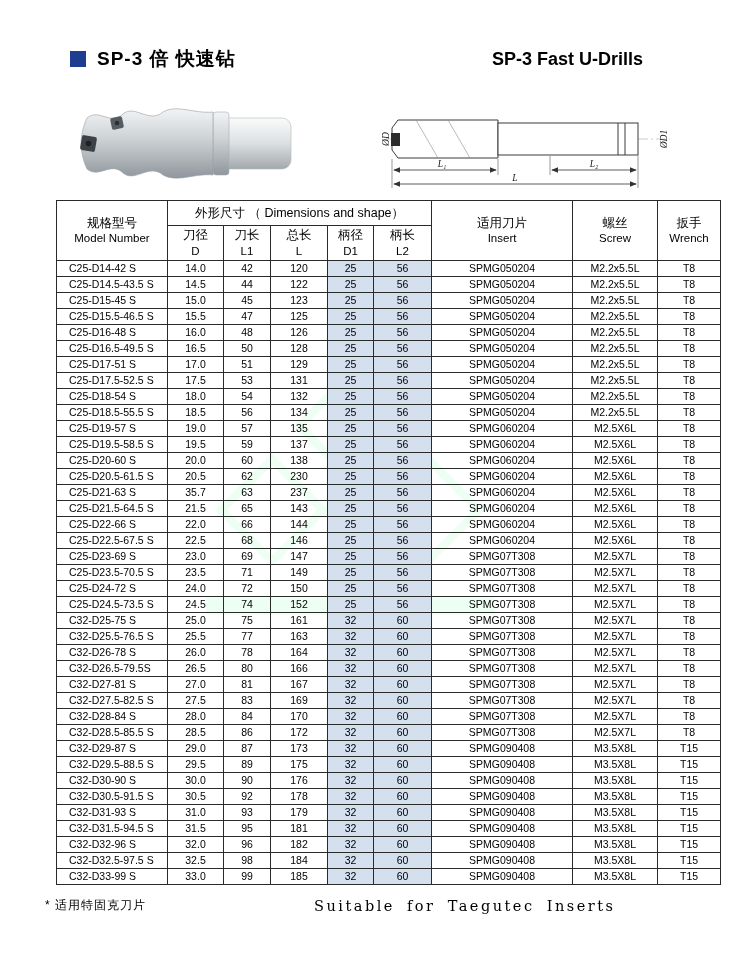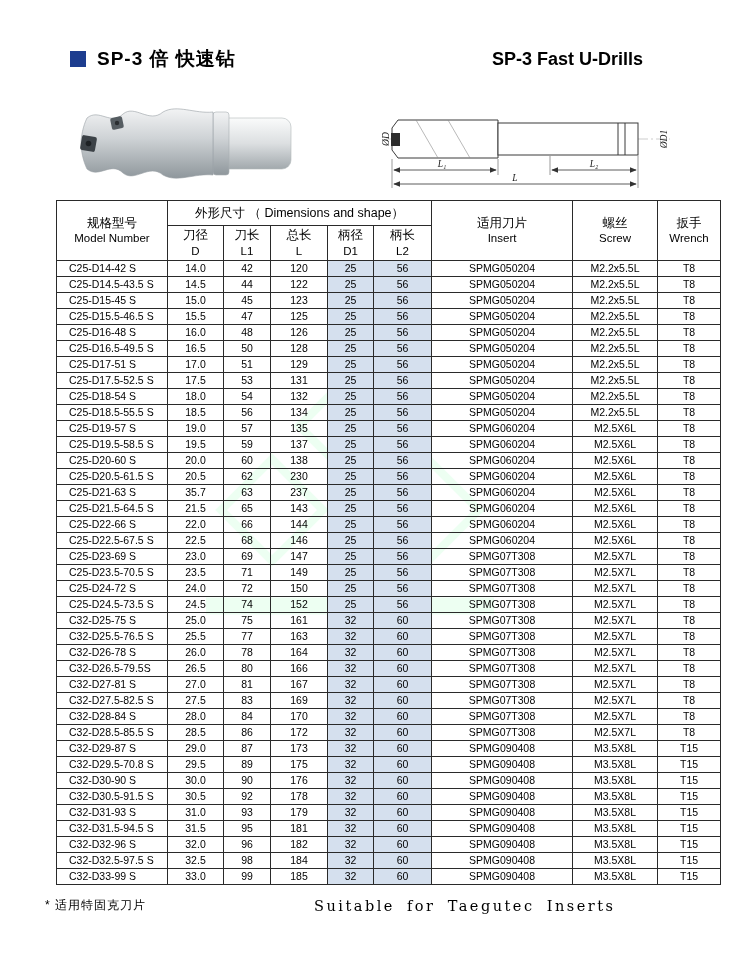--- a/index.html
+++ b/index.html
@@ -528,21 +528,21 @@
           <td>29.0</td>
           <td>87</td>
           <td>173</td>
           <td class="hl">32</td>
           <td class="hl">60</td>
           <td>SPMG090408</td>
           <td>M3.5X8L</td>
           <td>T15</td>
         </tr>
         <tr>
-          <td class="model">C32-D29.5-70.8 S</td>
+          <td class="model">C32-D29.5-88.5 S</td>
           <td>29.5</td>
           <td>89</td>
           <td>175</td>
           <td class="hl">32</td>
           <td class="hl">60</td>
           <td>SPMG090408</td>
           <td>M3.5X8L</td>
           <td>T15</td>
         </tr>
         <tr>

